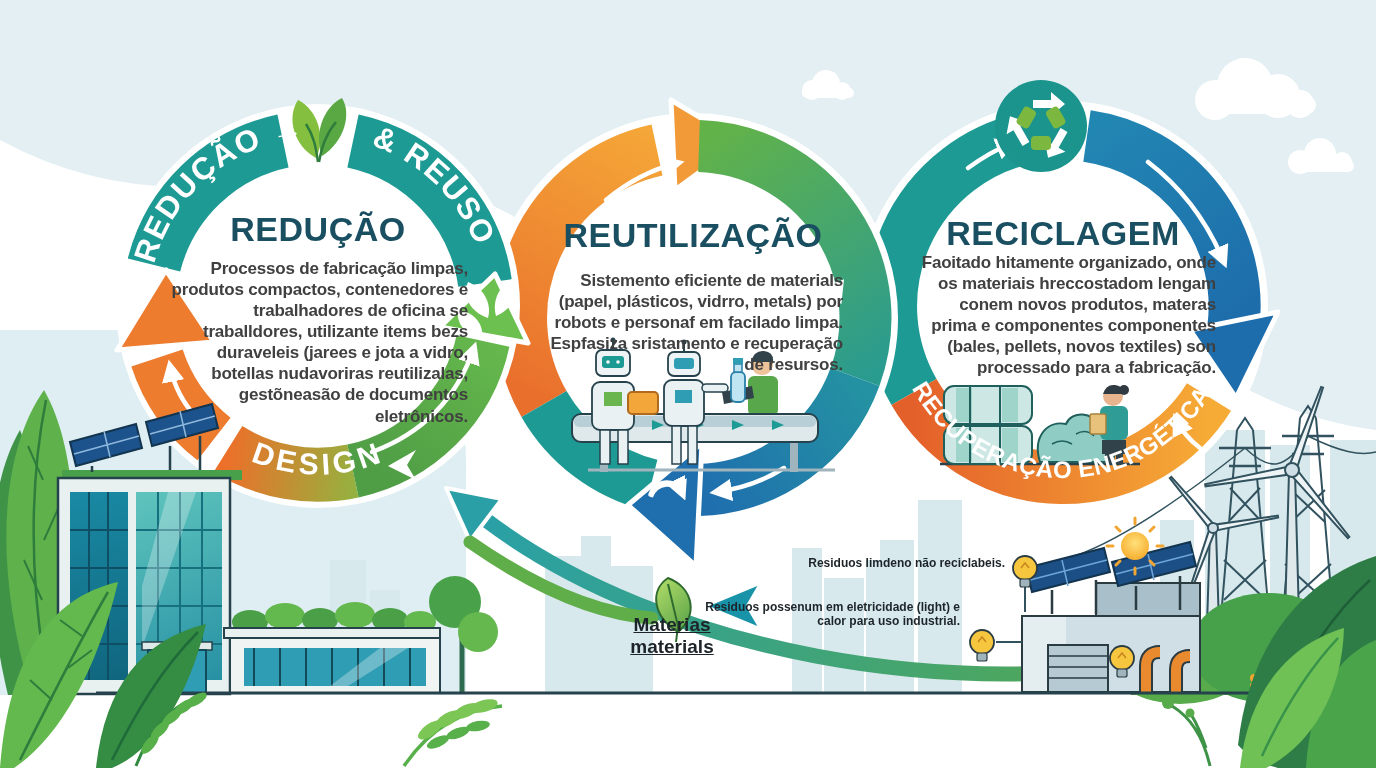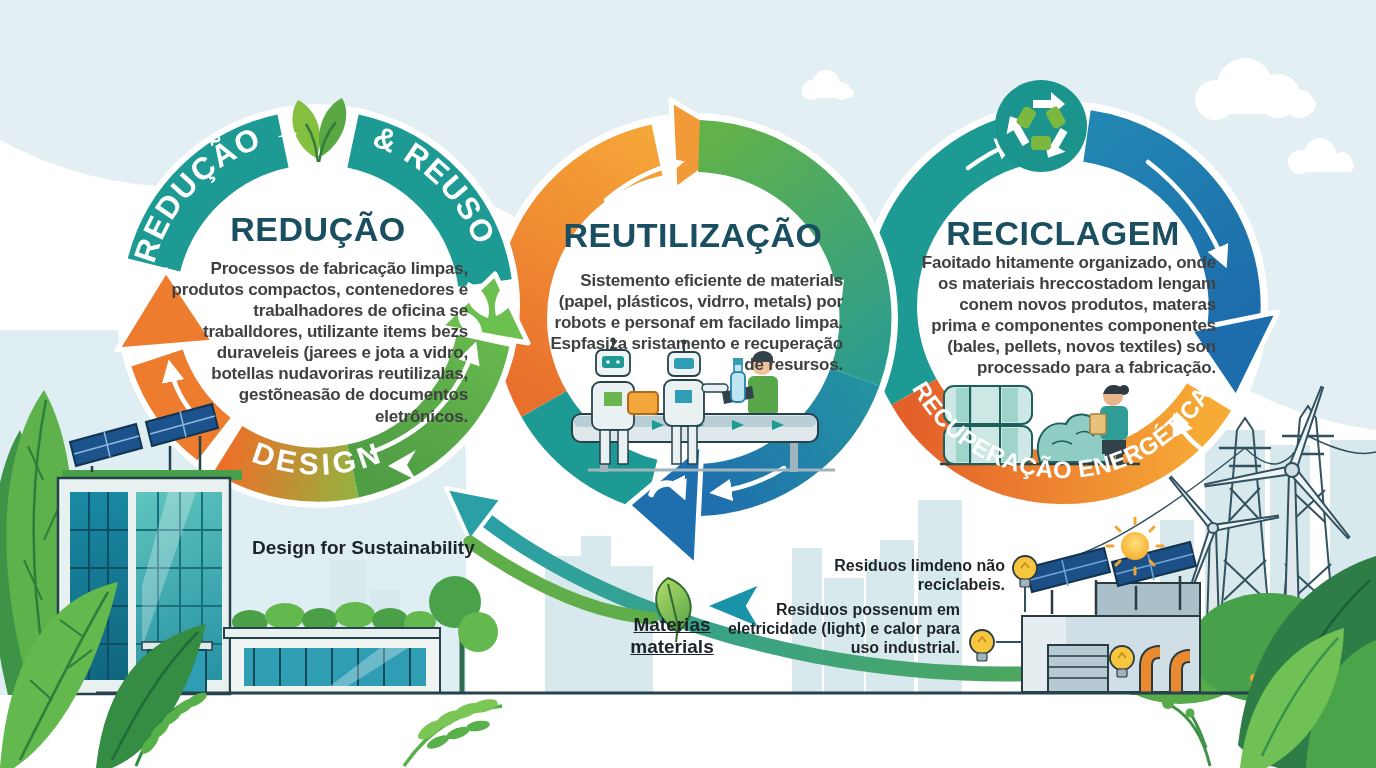--- a/index.html
+++ b/index.html
@@ -6,21 +6,21 @@
   #stage{position:relative;width:1376px;height:768px;overflow:hidden;background:#ffffff;
          font-family:"Liberation Sans",sans-serif;}
   #art{position:absolute;left:0;top:0;}
   .txt{position:absolute;font-family:"Liberation Sans",sans-serif;font-weight:700;color:#161616;z-index:5;}
   .stage-title{color:#1a4f62;font-weight:700;font-size:34px;text-align:center;letter-spacing:.5px;}
   .stage-desc{font-size:17px;line-height:1.24;text-align:right;color:#404040;letter-spacing:-.2px;}
   .ringlabel{font-family:"Liberation Sans",sans-serif;font-weight:700;font-size:31px;fill:#ffffff;letter-spacing:1.5px;}
   .ringlabel-b{font-family:"Liberation Sans",sans-serif;font-weight:700;font-size:30px;fill:#ffffff;letter-spacing:4px;}
   .ringlabel-sm{font-family:"Liberation Sans",sans-serif;font-weight:700;font-size:24px;fill:#ffffff;letter-spacing:.5px;}
   .small-label{font-size:19px;color:#1d2429;}
-  .note-label{font-size:16px;line-height:1.2;color:#1d2429;}
+  .note-label{font-size:12px;line-height:1.2;color:#1d2429;}
 </style>
 </head>
 <body>
 
 <div id="stage">
 <svg id="art" width="1376" height="768" viewBox="0 0 1376 768" xmlns="http://www.w3.org/2000/svg">
 <defs>
   <marker id="aw" markerWidth="5" markerHeight="5" viewBox="0 0 10 10" refX="7" refY="5" orient="auto-start-reverse">
     <path d="M0,0L10,5L0,10z" fill="#ffffff"></path>
   </marker>
@@ -463,20 +463,19 @@
 
 <div class="txt stage-title" style="left:148px;top:210px;width:340px;">REDUÇÃO</div>
 <div class="txt stage-desc" style="left:168px;top:258px;width:300px;">Processos de fabricação limpas, produtos compactos, contenedores e trabalhadores de oficina se traballdores, utilizante items bezs duraveleis (jarees e jota a vidro, botellas nudavoriras reutilizalas, gestõneasão de documentos eletrônicos.</div>
 
 <div class="txt stage-title" style="left:513px;top:216px;width:360px;">REUTILIZAÇÃO</div>
 <div class="txt stage-desc" style="left:543px;top:270px;width:300px;">Sistemento eficiente de materials (papel, plásticos, vidrro, metals) por robots e personaf em facilado limpa. Espfasiza sristamento e recuperação de resursos.</div>
 
 <div class="txt stage-desc" style="left:910px;top:252px;width:306px;">Faoitado hitamente organizado, onde os materiais hreccostadom lengam conem novos produtos, materas prima e componentes componentes (bales, pellets, novos textiles) son processado para a fabricação.</div>
 <div class="txt stage-title" style="left:883px;top:214px;width:360px;">RECICLAGEM</div>
 
-<div class="txt small-label" style="left:252px;top:537px;white-space:nowrap;">Design for Sustainability</div>
 
 <div class="txt small-label" style="left:610px;top:614px;width:124px;text-align:center;line-height:1.15;text-decoration:underline;">Materias materials</div>
 
 <div class="txt note-label" style="left:781px;top:556px;width:224px;text-align:right;">Residuos limdeno não reciclabeis.</div>
 
 <div class="txt note-label" style="left:700px;top:600px;width:260px;text-align:right;">Residuos possenum em eletricidade (light) e calor para uso industrial.</div>
 </div>
 
 </body></html>

